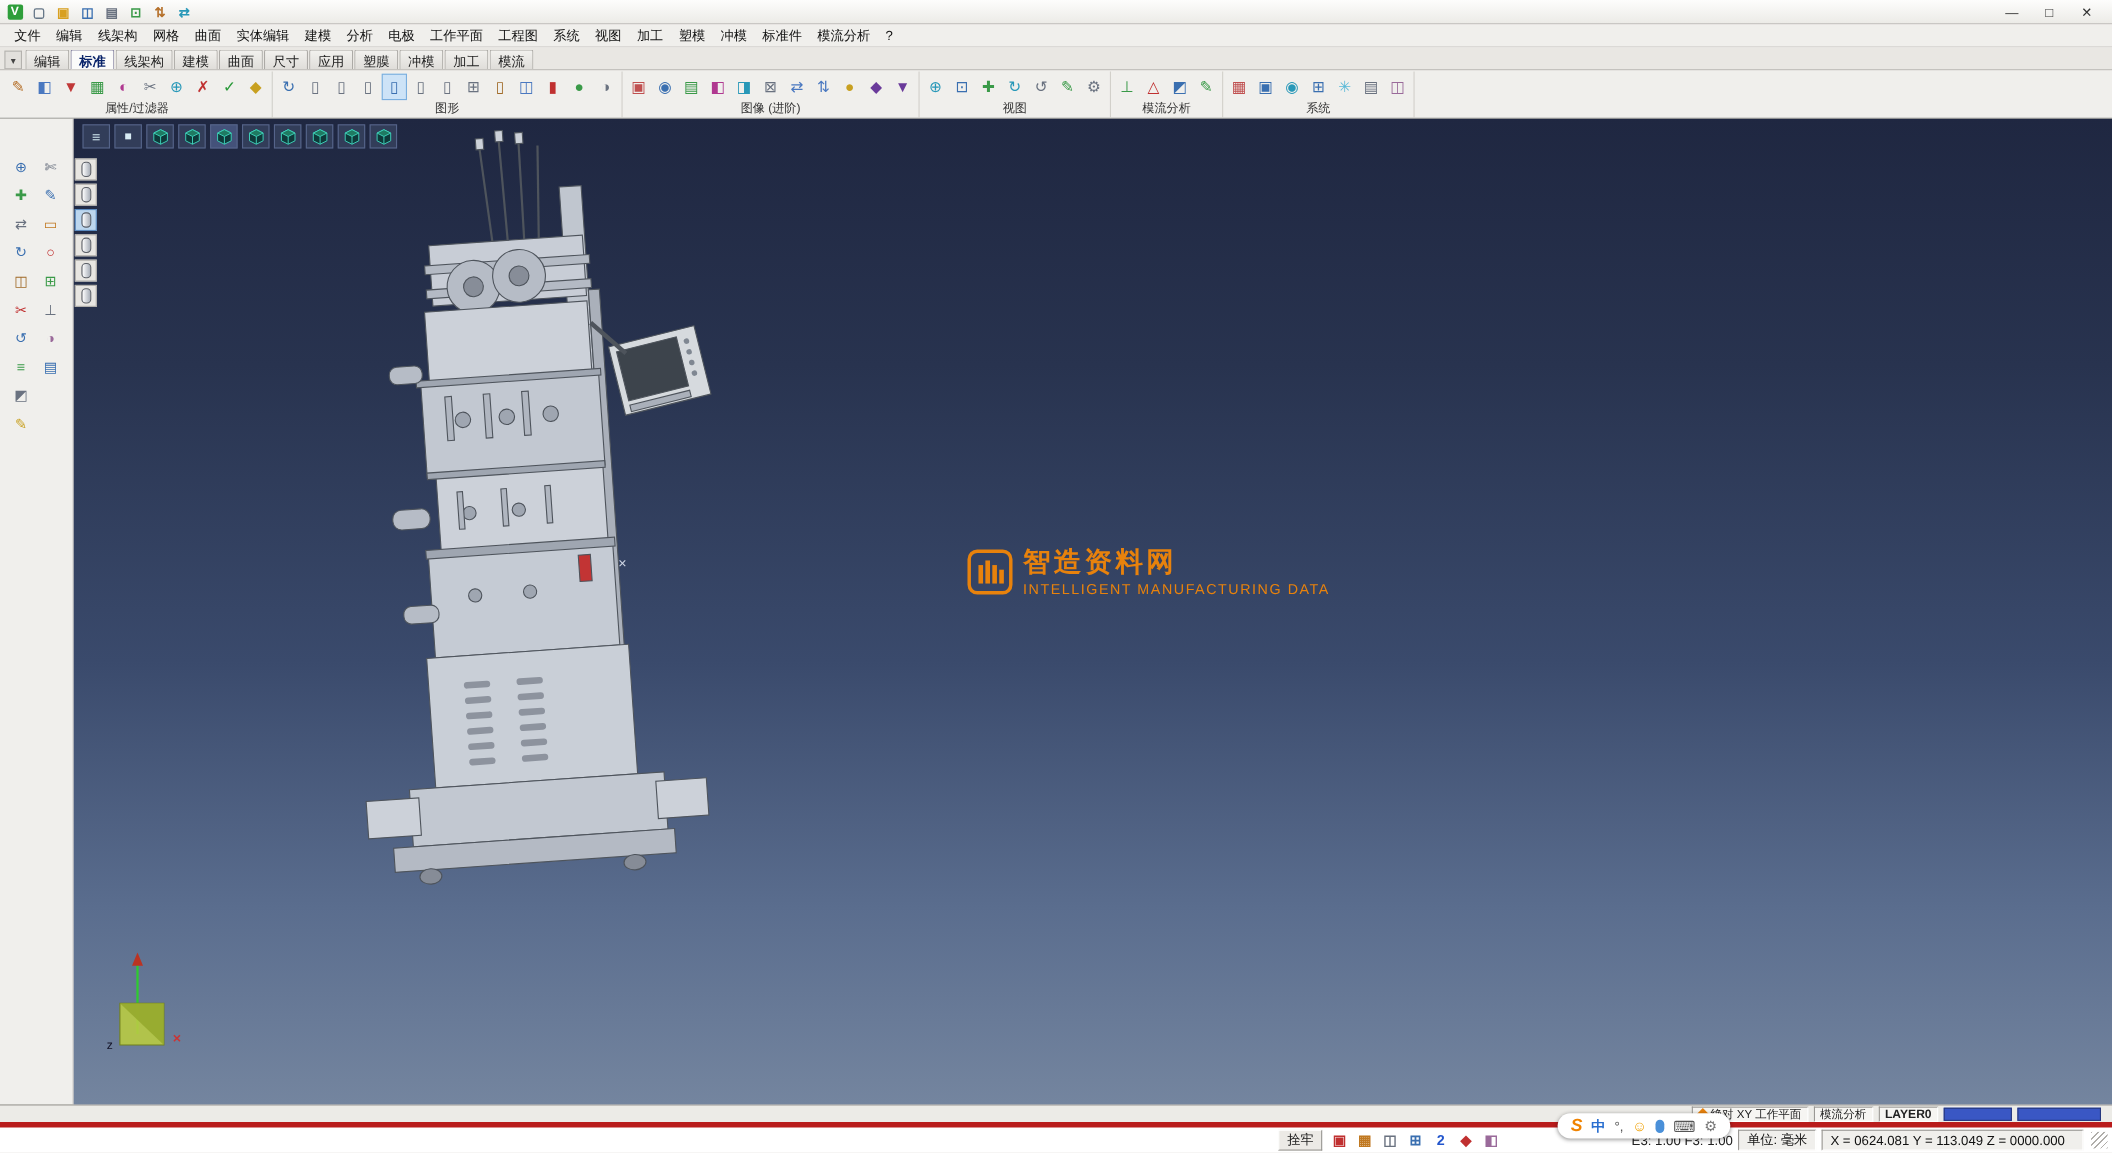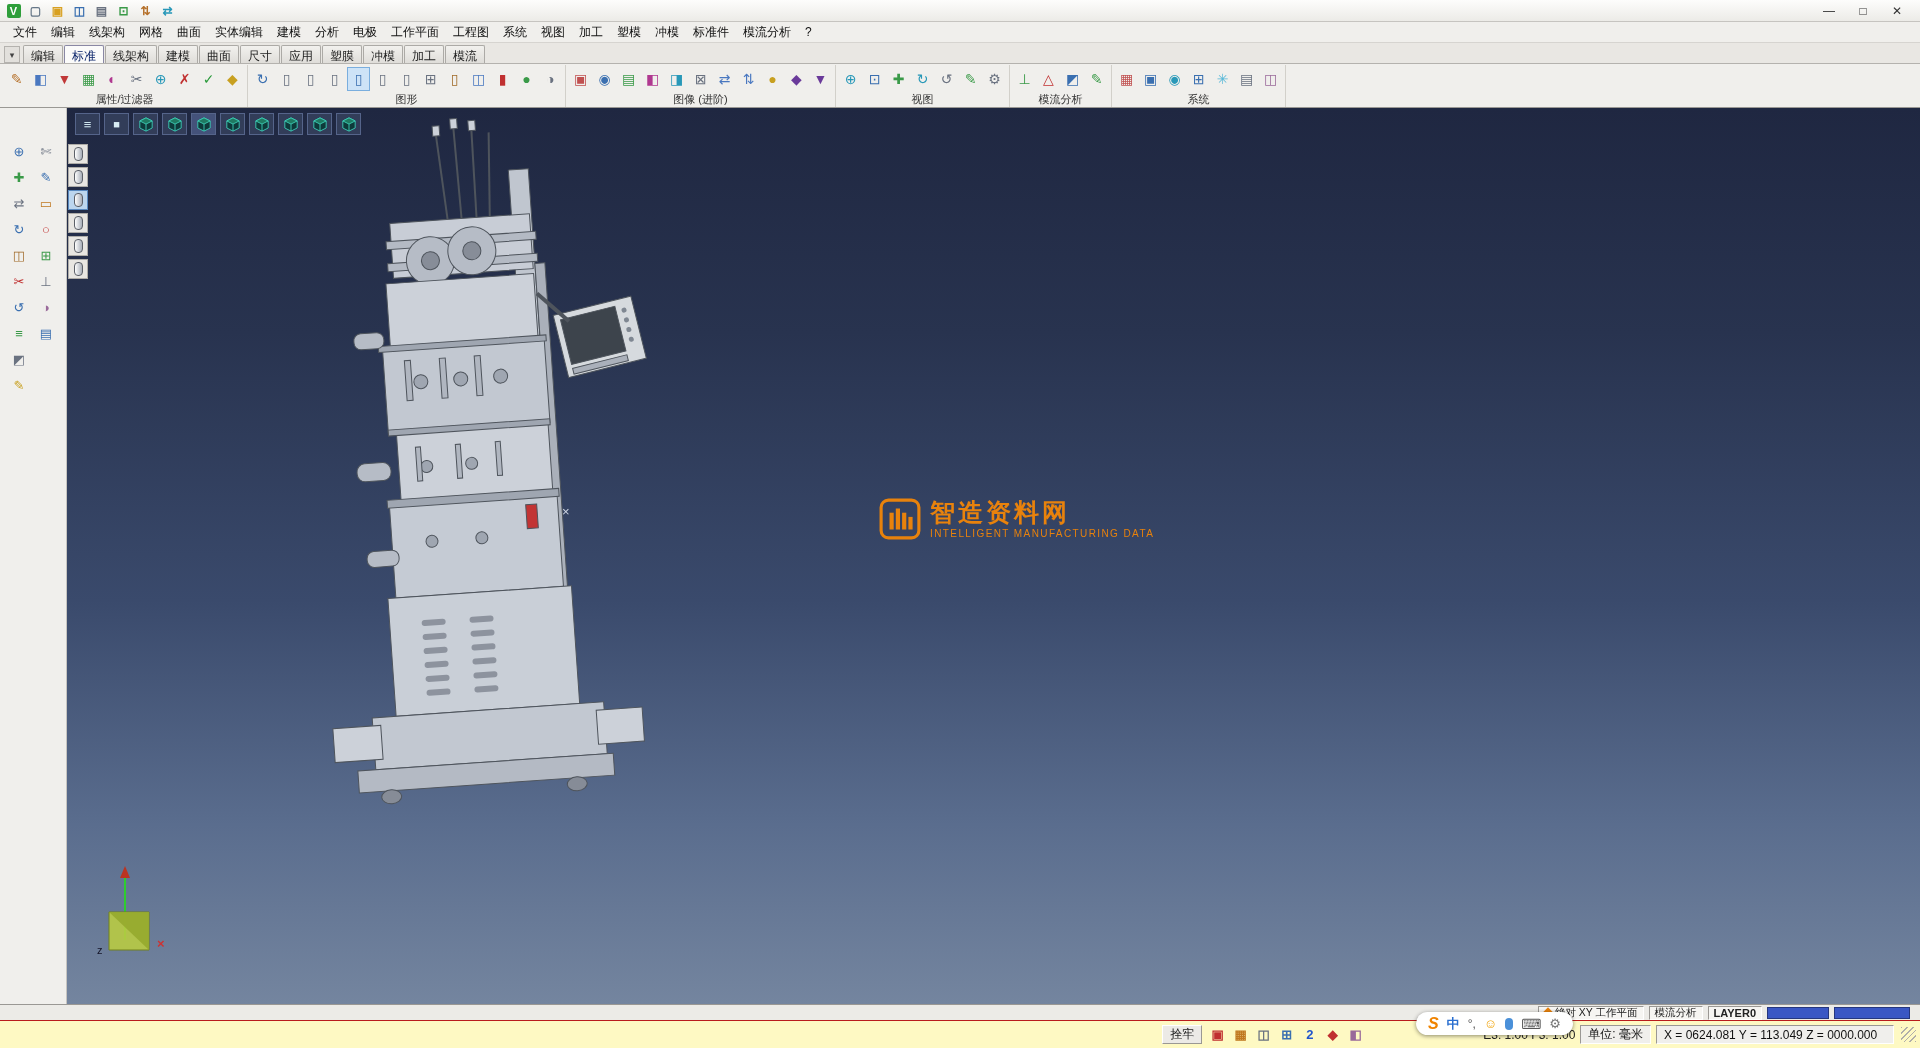--- a/index.html
+++ b/index.html
@@ -27,21 +27,21 @@
   .menu-item { padding:2px 7px; font-size:12px; color:#111; }
 
   
   .tabbar { height:21px; flex:0 0 21px; display:flex; align-items:flex-end; background:#e9e7e3;
     border-bottom:1px solid #b4b2ae; padding-left:4px; }
   .tab-overflow { width:16px; height:17px; font-size:9px; color:#444; border:1px solid #b4b2ae;
     background:#e2e0dc; margin:0 3px 0 0; }
   .tabs { display:flex; }
   .tab { padding:2px 7px 2px; font-size:12px; color:#222; border:1px solid #acaaa6; border-bottom:none;
     background:linear-gradient(#f2f1ee,#dfddd9); margin-right:1px; border-radius:2px 2px 0 0; height:18px; }
-  .tab.active { background:#fbfbfa; font-weight:normal; color:#0a246a; border-color:#8a88a4; }
+  .tab.active { background:#fbfbfa; font-weight:bold; color:#0a246a; border-color:#8a88a4; }
 
   
   .toolbar { height:44px; flex:0 0 44px; display:flex; background:#f0efec; border-bottom:1px solid #9a9894; padding:1px 2px 0; }
   .tb-group { display:flex; flex-direction:column; border-right:1px solid #d2d0ca; padding:0 3px; }
   .tb-icons { display:flex; gap:1px; align-items:center; height:28px; }
   .tb-icon { width:23px; height:24px; display:flex; align-items:center; justify-content:center; border:1px solid transparent; }
   .tb-icon .glyph { font-size:14px; color:var(--c,#556); line-height:1; }
   .tb-icon.active { background:#cde3f7; border-color:#7aaede; }
   .tb-label { font-size:11px; color:#333; text-align:center; height:14px; line-height:13px; white-space:nowrap; }
 
@@ -72,21 +72,21 @@
   .qb-item.active { background:#bcd6ee; border-color:#5a8ac0; }
   .capsule { width:9px; height:14px; background:linear-gradient(90deg,#ffffff,#a8aeb8);
     border:1px solid #5c6068; border-radius:4px; display:block; }
 
   .cad-model { position:absolute; left:240px; top:10px; }
   .selection-marker { position:absolute; left:495px; top:396px; color:#cfd6e4; font-size:13px; }
 
   
   .watermark { position:absolute; left:812px; top:390px; display:flex; gap:9px; align-items:center;justify-content:center; }
   .wm-title { color:var(--watermark-orange,#e8820c); font-size:25px; font-weight:bold; letter-spacing:3px; line-height:1.1; }
-  .wm-sub { color:var(--watermark-orange,#e8820c); font-size:10px; letter-spacing:1.4px; margin-top:2px; }
+  .wm-sub { color:var(--watermark-orange,#e8820c); font-size:13px; letter-spacing:1.4px; margin-top:2px; }
 
   .triad { position:absolute; left:28px; top:752px; }
   .tr-y { stroke:#2ecc2e; stroke-width:2; }
   .tr-head { fill:#bb3322; }
   .tr-plane { fill:#b9cb42; fill-opacity:.9; stroke:#70801e; }
   .tr-plane-dark { fill:#96aa2e; fill-opacity:.9; }
   .tr-z { fill:#141428; font-size:11px; }
   .tr-x { fill:#cc3333; font-size:13px; font-weight:bold; }
 
   
@@ -94,21 +94,21 @@
     display:flex; justify-content:flex-end; align-items:center; gap:5px; padding-right:10px; }
   .lr-box { border:1px solid; border-color:#9a9894 #ffffff #ffffff #9a9894; background:#f6f5f2;
     height:14px; font-size:10.5px; display:flex; align-items:center; gap:3px; padding:0 5px; color:#222; white-space:nowrap; }
   .lr-ico { width:8px; height:8px; background:var(--watermark-orange,#e8820c); display:inline-block; transform:rotate(45deg); }
   .lr-layer { font-weight:bold; font-size:11px; }
   .lr-bar { height:12px; background:var(--accent-blue,#3a57c4); border:1px solid #26377e; }
   .bar-a { width:62px; }
   .bar-b { width:76px; }
 
   
-  .statusbar { height:28px; flex:0 0 28px; background:#fef9c3; border-top:1px solid #b91c1c;
+  .statusbar { height:28px; flex:0 0 28px; background:#ffffff; border-top:5px solid #b91c1c;
     display:flex; align-items:center; padding:0 4px 0 8px; gap:5px; }
   .sb-msg { flex:1 1 auto; height:20px; }
   .sb-lock { border:1px solid; border-color:#ffffff #9a9894 #9a9894 #ffffff; background:#eceae6;
     height:19px; padding:0 7px; font-size:12px; color:#222; white-space:nowrap; }
   .sb-icons { display:flex; gap:2px; align-items:center; }
   .sb-icon { width:21px; height:20px; display:flex; align-items:center; justify-content:center; }
   .sb-icon .glyph { font-size:13px; font-weight:bold; color:var(--c,#556); }
   .sb-scale { margin-left:112px; font-size:12px; color:#222; white-space:nowrap; }
   .sb-box { border:1px solid; border-color:#9a9894 #ffffff #ffffff #9a9894; background:#f0efec;
     height:19px; display:flex; align-items:center; padding:0 7px; font-size:12px; color:#111; white-space:nowrap; }

